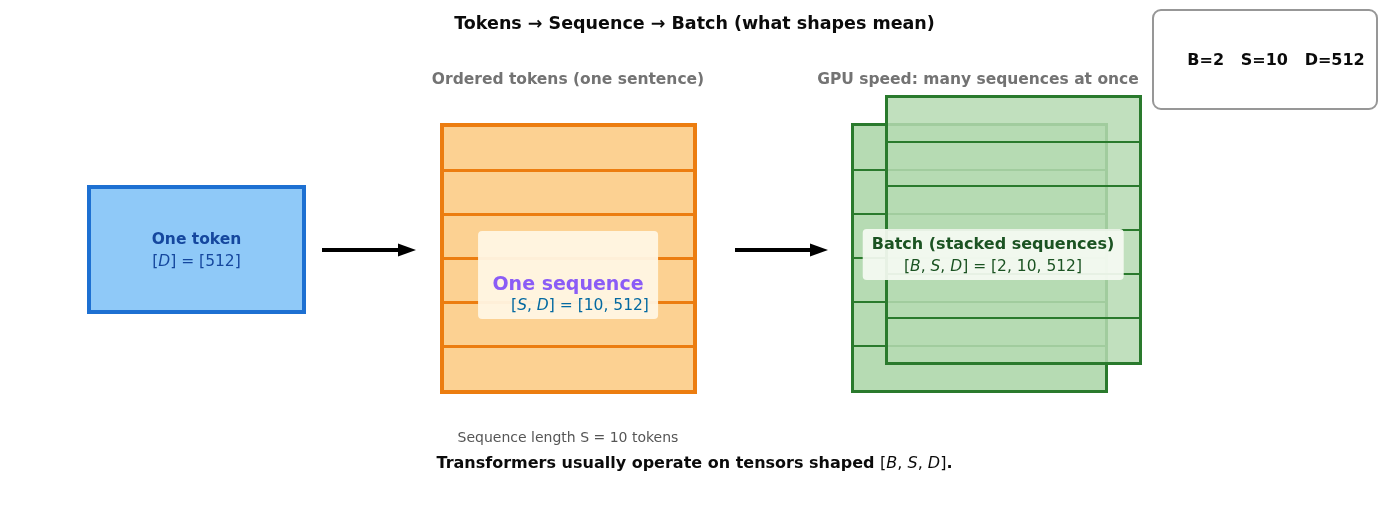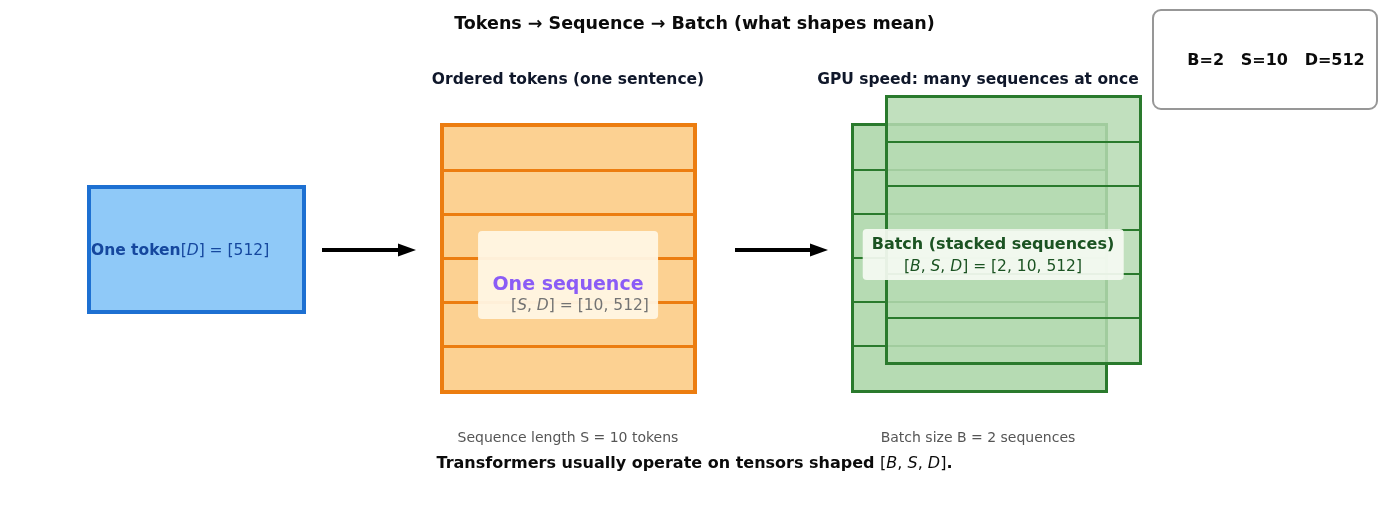--- a/index.html
+++ b/index.html
@@ -17,31 +17,31 @@
   }
   .badge{
     position:absolute;left:1152px;top:9px;
     border:2px solid #979797;border-radius:9px;background:#fff;
     padding:20px 11px;
     font-size:16px;font-weight:bold;color:#0b0b0b;
     white-space:pre;
   }
   .col-header{
     position:absolute;transform:translateX(-50%);
-    font-size:15.5px;font-weight:bold;color:#0f172a;white-space:nowrap;
+    font-size:15.5px;font-weight:bold;color:#737373;white-space:nowrap;
   }
   .token-header{left:196px;top:133px;}
   .seq-header{left:568px;top:70px;}
   .batch-header{left:978px;top:70px;}
 
   .box{position:absolute;box-sizing:border-box;}
   .token-box{
     left:87px;top:185px;width:219px;height:129px;
     background:#8FC9F8;border:4px solid #1D70D2;
-    display:flex;flex-direction:row;align-items:center;
+    display:flex;flex-direction:column;align-items:center;justify-content:center;
   }
   .token-label{font-size:15.5px;font-weight:bold;color:#15479E;line-height:22px;}
   .token-shape{font-size:15.5px;color:#15479E;line-height:22px;}
 
   .seq-box{
     left:440px;top:123px;width:257px;height:271px;
     background:#FCD192;border:4px solid #EC7D10;
   }
   .seq-box .row-sep{position:absolute;left:0;right:0;height:3px;margin-top:-1.5px;background:#EC7D10;}
 
@@ -59,21 +59,21 @@
 
   .float-label{
     position:absolute;transform:translateX(-50%);
     text-align:center;border-radius:4px;padding:3px 9px;white-space:nowrap;
   }
   .seq-float{
     left:568px;top:231px;
     background:rgba(255,246,228,0.95);
   }
   .seq-float .label-title{font-size:19px;font-weight:bold;color:#8b5cf6;line-height:22px;margin-top:38px;}
-  .seq-float .label-shape{font-size:15.5px;color:#737373;line-height:22px;margin-left:24px;}
+  .seq-float .label-shape{font-size:15.5px;color:#0369a1;line-height:22px;margin-left:24px;}
   .batch-float{
     left:993px;top:222px;
     background:rgba(245,250,242,0.93);
     margin-top:7px;
   }
   .batch-float .label-title{font-size:16px;font-weight:bold;color:#1B5322;line-height:23px;}
   .batch-float .label-shape{font-size:15.5px;color:#1B5322;line-height:22px;}
 
   .caption{
     position:absolute;transform:translateX(-50%);
@@ -146,19 +146,18 @@
       <div class="row-sep" style="top: 66.6667%;"></div>
       <div class="row-sep" style="top: 83.3333%;"></div>
     </div>
 
   <div class="float-label batch-float">
     <div class="label-title">Batch (stacked sequences)</div>
     <div class="label-shape">[<i>B</i>, <i>S</i>, <i>D</i>] = [2, 10, 512]</div>
   </div>
 
   <div class="caption seq-caption">Sequence length S = 10 tokens</div>
-  <div class="caption batch-caption">Batch size B = 2 sequences</div>
 
   <div class="footer">
     <span class="bold">Transformers usually operate on tensors shaped </span><span>[<i>B</i>, <i>S</i>, <i>D</i>]</span><span class="bold">.</span>
   </div>
 
 </div>
 
 </body></html>

